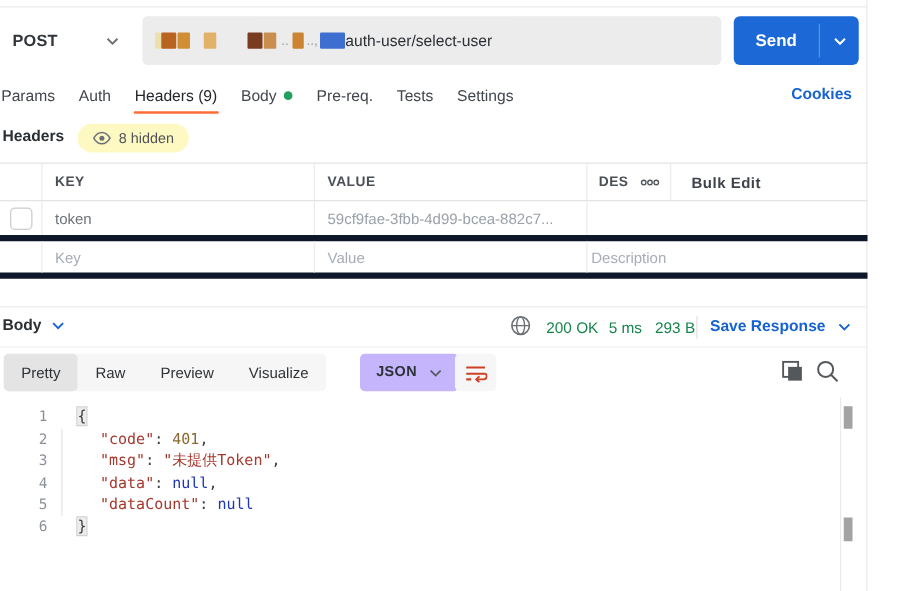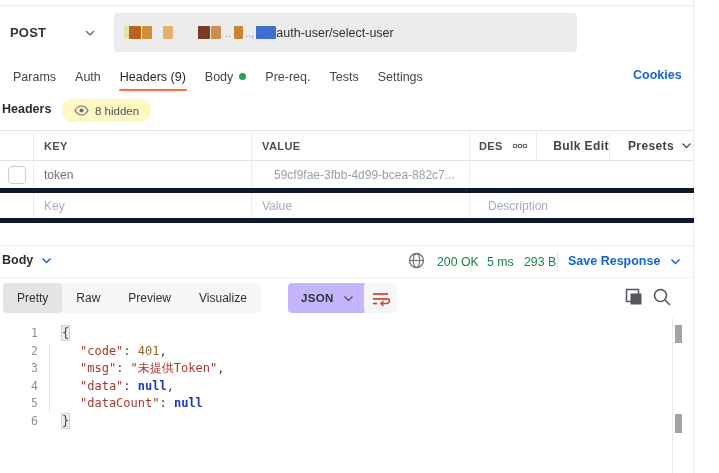--- a/index.html
+++ b/index.html
@@ -24,21 +24,21 @@
   .url-tail { font-size:12.5px; color:#2b3036; flex:none; }
   .send-btn {
     position:absolute; left:587px; top:13px; width:100px; height:39px;
     background:#1b68d6; border-radius:5px; display:flex; color:#fff; cursor:pointer;
   }
   .send-main { width:68px; display:flex; align-items:center; justify-content:center; font-size:13.5px; font-weight:700; }
   .send-split { width:1px; background:rgba(255,255,255,.28); margin:6px 0; }
   .send-caret { flex:1; display:flex; align-items:center; justify-content:center; }
 
   
-  .req-tabs { position:absolute; left:12px; top:62px; height:29px; display:flex; gap:17px; align-items:flex-end; }
+  .req-tabs { position:absolute; left:0; top:62px; height:29px; display:flex; gap:17px; align-items:flex-end; }
   .req-tab { position:relative; height:29px; display:flex; align-items:center; font-size:12.5px; color:#42474d; cursor:pointer; padding:0 1px; }
   .req-tab.active { color:#24282c; }
   .req-tab.active::after { content:""; position:absolute; left:0; right:0; bottom:0; height:2px; background:#ff6c37; border-radius:1px; }
   .green-dot { width:7px; height:7px; border-radius:50%; background:#24a05e; margin-left:6px; }
   .cookies-link { position:absolute; left:633px; top:68px; font-size:12.5px; font-weight:700; color:#1663d0; cursor:pointer; }
 
   
   .hdr-title { position:absolute; left:2px; top:102px; font-size:12.5px; font-weight:600; color:#2a2f33; }
   .hidden-pill {
     position:absolute; left:62px; top:99px; height:23px; border-radius:12px; background:#fef9c3;
@@ -56,21 +56,21 @@
   .w-val { width:218px; flex:none; padding-left:10px; }
   .w-desc { width:67px; flex:none; padding-left:9px; justify-content:space-between; padding-right:8px; }
   .w-bulk { width:73px; flex:none; justify-content:center; }
   .w-presets { flex:1; justify-content:center; gap:7px; }
   .gh-action { font-size:12px; font-weight:600; color:#3f444a; cursor:pointer; }
   .grid-row { display:flex; height:32px; border-bottom:5px solid #0f172a; align-items:center; }
   .grid-row.ph { height:30px; }
   .cell { height:100%; display:flex; align-items:center; font-size:12px; }
   .checkbox { width:18px; height:18px; border:1.5px solid #c9ccd0; border-radius:4px; background:#fff; margin:0 auto; cursor:pointer; }
   .txt-key { color:#6e7378; }
-  .txt-val { color:#9aa1a8;margin-left:12px; }
+  .txt-val { color:#9aa1a8; }
   .txt-ph { color:#a6adb5; }
 
   
   .resp-bar { position:absolute; left:0; top:245px; width:694px; height:33px; border-top:1px solid #ececec; border-bottom:1px solid #f1f1f1; }
   .body-dd { position:absolute; left:2px; top:7px; display:flex; align-items:center; gap:8px; font-size:12.5px; font-weight:600; color:#2a2f33; cursor:pointer; }
   .globe { position:absolute; left:408px; top:6px; cursor:pointer; }
   .stat { position:absolute; top:9px; font-size:12.3px; color:#17854d; cursor:pointer; }
   .stat-status { left:437px; }
   .stat-time { left:487px; }
   .stat-size { left:524px; }
@@ -92,21 +92,21 @@
   .code-panel { position:absolute; left:0; top:318px; width:672px; height:155px; padding-top:7px;
     font-family:"DejaVu Sans Mono", monospace; font-size:12px; }
   .cl { display:flex; height:17.5px; line-height:17.5px; }
   .ln { width:38px; flex:none; text-align:right; color:#8a9199; font-size:11.5px; }
   .ct { margin-left:11px; white-space:pre; padding-left:13px; }
   .ct.ind { border-left:1px solid #e6e6e6; padding-left:30px; }
   .tok-hl { background:#ececec; outline:1px solid #d2d2d2; }
   .tk { color:#a5392e; }
   .ts { color:#a5392e; }
   .tn { color:#8c6a2f; }
-  .tkw { color:#1f36b5; font-weight:700; }
+  .tkw { color:#1f36b5; font-weight:400; }
   .tp { color:#3d3d3d; }
 
   
   .sb-track { position:absolute; left:672px; top:318px; bottom:0; width:1px; background:#eaeaea; }
   .sb-thumb { position:absolute; left:675px; width:7px; background:#a3a3a3; cursor:pointer; }
   .sb-thumb.t1 { top:325px; height:18px; }
   .sb-thumb.t2 { top:414px; height:19px; }
 
   svg { display:block; }
 </style>
@@ -131,20 +131,29 @@
         <span class="url-block" style="width: 10px; background: rgb(226, 178, 104); margin-left: 11px;"></span>
         <span class="url-block" style="width: 12px; background: rgb(122, 60, 32); margin-left: 25px;"></span>
         <span class="url-block" style="width: 10px; background: rgb(201, 143, 78); margin-left: 1px;"></span>
         <span class="url-dots" style="margin-left: 4px;">..</span>
         <span class="url-block" style="width: 9px; background: rgb(204, 132, 51); margin-left: 3px;"></span>
         <span class="url-dots" style="margin-left: 2px;">..,</span>
         <span class="url-block" style="width: 20px; background: rgb(62, 111, 208); margin-left: 2px;"></span>
       </span>
     <span class="url-tail">auth-user/select-user</span>
   </div>
+  <div class="send-btn">
+    <div class="send-main">Send</div>
+    <div class="send-split"></div>
+    <div class="send-caret">
+      <svg width="12" height="8" viewBox="0 0 12 8">
+          <polyline points="2,2 6,6 10,2" fill="none" stroke="#ffffff" stroke-width="1.6"></polyline>
+        </svg>
+    </div>
+  </div>
 
   <div class="req-tabs">
     <div class="req-tab">
         <span>Params</span>
       </div>
     <div class="req-tab">
         <span>Auth</span>
       </div>
     <div class="req-tab active">
         <span>Headers (9)</span>
@@ -187,26 +196,20 @@
         <span>DES</span>
         <svg width="16" height="6" viewBox="0 0 16 6">
           <circle cx="3" cy="3" r="1.8" fill="none" stroke="#54585c" stroke-width="1.1"></circle>
           <circle cx="8" cy="3" r="1.8" fill="none" stroke="#54585c" stroke-width="1.1"></circle>
           <circle cx="13" cy="3" r="1.8" fill="none" stroke="#54585c" stroke-width="1.1"></circle>
         </svg>
       </div>
       <div class="gh-cell w-bulk bl">
           <span class="gh-action">Bulk Edit</span>
         </div>
-      <div class="gh-cell w-presets bl">
-        <span class="gh-action">Presets</span>
-        <svg width="11" height="7" viewBox="0 0 11 7">
-            <polyline points="1.5,1.5 5.5,5.5 9.5,1.5" fill="none" stroke="#54585c" stroke-width="1.4"></polyline>
-          </svg>
-      </div>
     </div>
     <div class="grid-row">
       <div class="cell w-check">
           <div class="checkbox"></div>
         </div>
       <div class="cell w-key bl">
           <span class="txt-key">token</span>
         </div>
       <div class="cell w-val bl">
           <span class="txt-val">59cf9fae-3fbb-4d99-bcea-882c7...</span>
@@ -214,21 +217,21 @@
       <div class="cell bl" style="flex:1"></div>
     </div>
     <div class="grid-row ph">
       <div class="cell w-check"></div>
       <div class="cell w-key bl">
           <span class="txt-ph">Key</span>
         </div>
       <div class="cell w-val bl">
           <span class="txt-ph">Value</span>
         </div>
-      <div class="cell bl" style="flex:1;padding-left:18px">
+      <div class="cell bl" style="flex:1;padding-left:3px">
           <span class="txt-ph">Description</span>
         </div>
     </div>
   </div>
 
   <div class="resp-bar">
     <div class="body-dd">
       <span>Body</span>
       <svg width="11" height="7" viewBox="0 0 11 7">
           <polyline points="1.5,1.5 5.5,5.5 9.5,1.5" fill="none" stroke="#1663d0" stroke-width="1.5"></polyline>

